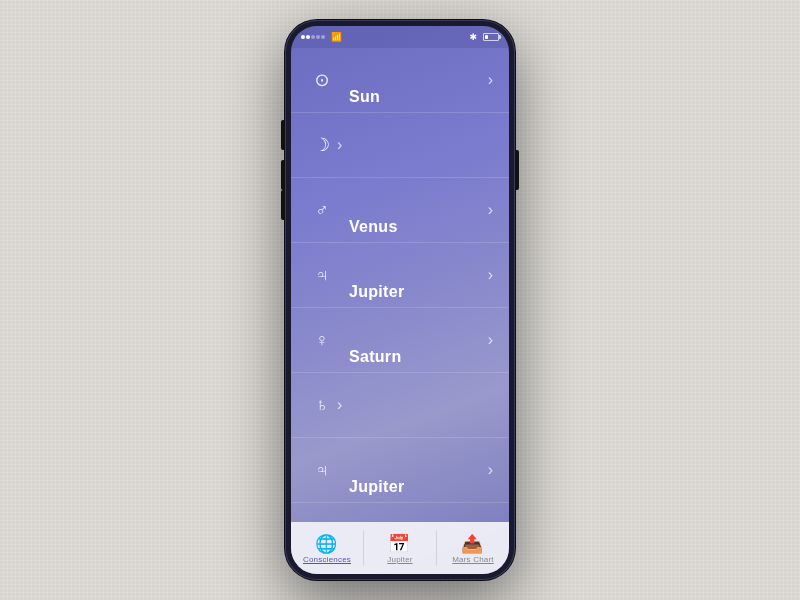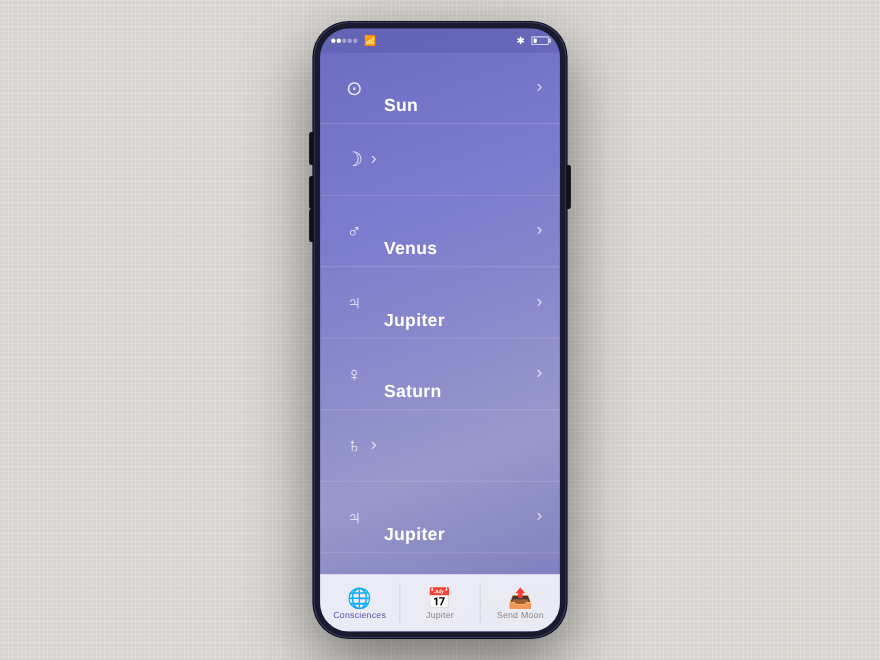--- a/index.html
+++ b/index.html
@@ -217,20 +217,21 @@
 
     .tab-icon {
       font-size: 18px;
       line-height: 1;
     }
 
     .tab-label {
       font-size: 8px;
       font-weight: 500;
       letter-spacing: 0.2px;
+      text-decoration: underline;
     }
 
     .tab-divider {
       width: 1px;
       background: rgba(0,0,0,0.1);
       margin: 8px 0;
     }
   </style>
 </head>
 <body>
@@ -302,18 +303,18 @@
       <span class="tab-label">Consciences</span>
     </div>
         <div class="tab-divider"></div>
         <div class="tab-item">
       <span class="tab-icon">📅</span>
       <span class="tab-label">Jupiter</span>
     </div>
         <div class="tab-divider"></div>
         <div class="tab-item">
       <span class="tab-icon">📤</span>
-      <span class="tab-label">Send Moon</span>
+      <span class="tab-label">Mars Chart</span>
     </div>
       </div>
 
   </div>
 </div>
 
 </body></html>

